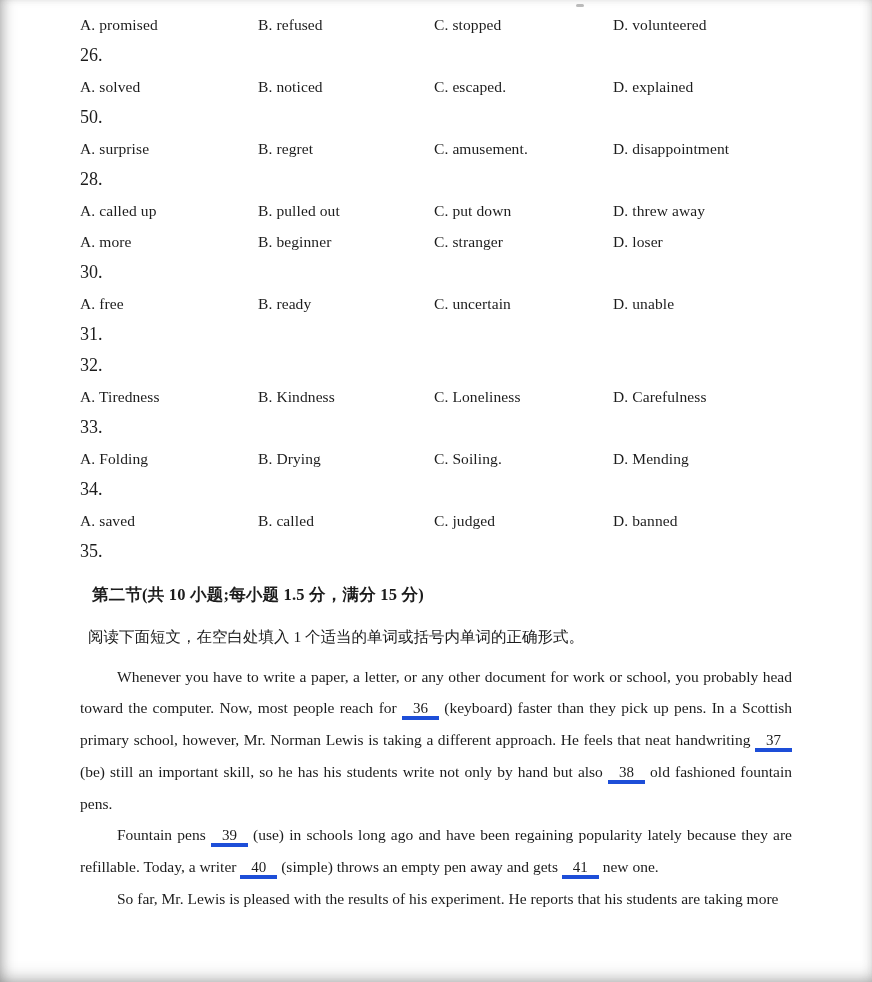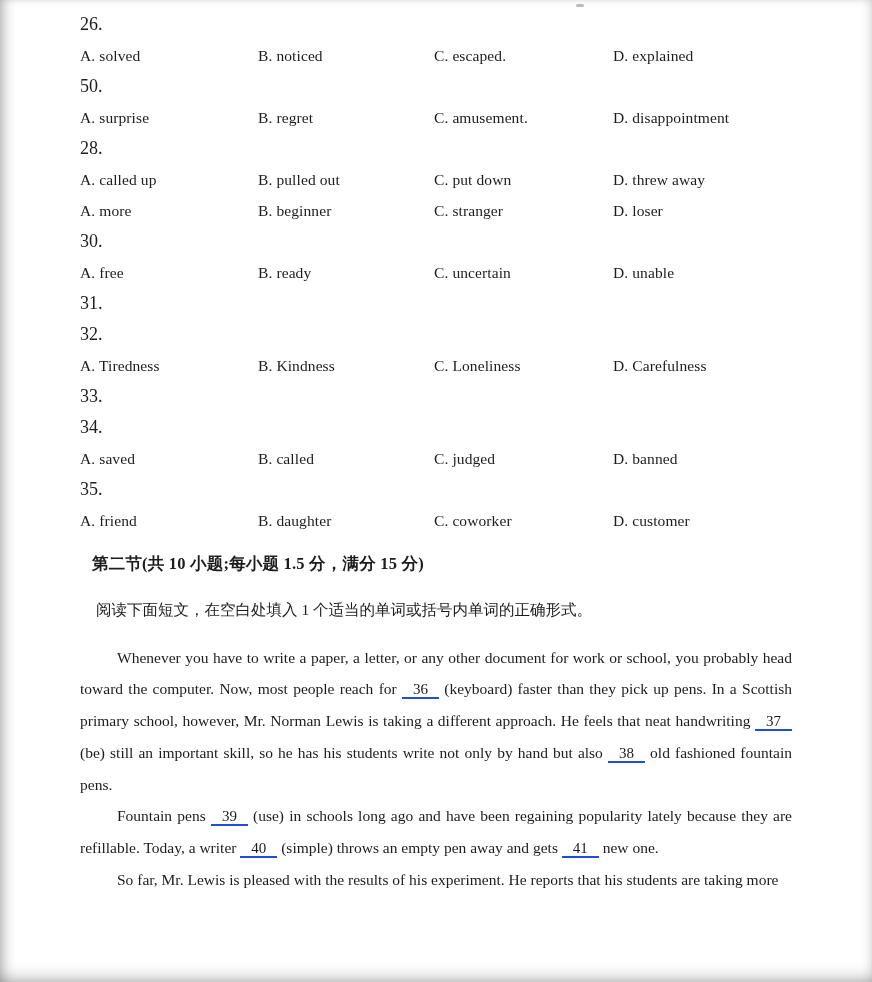--- a/index.html
+++ b/index.html
@@ -39,42 +39,48 @@
     height:31px;display:flex;align-items:center;
     font-size:18px;
   }
   .section-heading{
     height:31px;display:flex;align-items:center;
     font-weight:bold;font-size:16.5px;letter-spacing:.2px;
     margin:12px;
   }
   .instructions{
     height:31px;display:flex;align-items:center;
-    font-size:15.5px;margin:16px;
+    font-size:15.5px;margin:8px;
   }
   .passage{width:712px;text-align:justify;}
   .passage p{
     margin:0;line-height:31px;font-size:15.5px;
     text-indent:37px;
   }
   .blank{
-    border-bottom:2px solid #1d4ed8;
+    border-bottom:4px solid #1d4ed8;
     padding:0 11px;
     font-size:15px;
     white-space:nowrap;
   }
 </style>
 </head>
 <body>
 
 <div class="scan-edges"></div>
 <div class="scan-artifact"></div>
 
 <div class="page">
   <div class="choices">
+      <div class="opt-row">
+        <div class="opt-cell">A. promised</div>
+        <div class="opt-cell">B. refused</div>
+        <div class="opt-cell">C. stopped</div>
+        <div class="opt-cell">D. volunteered</div>
+      </div>
       <div class="num-row">26.</div>
       <div class="opt-row">
         <div class="opt-cell">A. solved</div>
         <div class="opt-cell">B. noticed</div>
         <div class="opt-cell">C. escaped.</div>
         <div class="opt-cell">D. explained</div>
       </div>
       <div class="num-row">50.</div>
       <div class="opt-row">
         <div class="opt-cell">A. surprise</div>
@@ -104,34 +110,34 @@
       </div>
       <div class="num-row">31.</div>
       <div class="num-row">32.</div>
       <div class="opt-row">
         <div class="opt-cell">A. Tiredness</div>
         <div class="opt-cell">B. Kindness</div>
         <div class="opt-cell">C. Loneliness</div>
         <div class="opt-cell">D. Carefulness</div>
       </div>
       <div class="num-row">33.</div>
+      <div class="opt-row">
+        <div class="opt-cell">A. Folding</div>
+        <div class="opt-cell">B. Drying</div>
+        <div class="opt-cell">C. Soiling.</div>
+        <div class="opt-cell">D. Mending</div>
+      </div>
       <div class="num-row">34.</div>
       <div class="opt-row">
         <div class="opt-cell">A. saved</div>
         <div class="opt-cell">B. called</div>
         <div class="opt-cell">C. judged</div>
         <div class="opt-cell">D. banned</div>
       </div>
       <div class="num-row">35.</div>
-      <div class="opt-row">
-        <div class="opt-cell">A. friend</div>
-        <div class="opt-cell">B. daughter</div>
-        <div class="opt-cell">C. coworker</div>
-        <div class="opt-cell">D. customer</div>
-      </div>
     </div>
 
   <h2 class="section-heading">第二节(共 10 小题;每小题 1.5 分，满分 15 分)</h2>
   <p class="instructions">阅读下面短文，在空白处填入 1 个适当的单词或括号内单词的正确形式。</p>
 
   <div class="passage">
       <p class="para"><span class="seg">Whenever you have to write a paper, a letter, or any other document for work or school, you probably head toward the computer. Now, most people reach for </span><span class="blank">36</span><span class="seg"> (keyboard) faster than they pick up pens. In a Scottish primary school, however, Mr. Norman Lewis is taking a different approach. He feels that neat handwriting </span><span class="blank">37</span><span class="seg"> (be) still an important skill, so he has his students write not only by hand but also </span><span class="blank">38</span><span class="seg"> old fashioned fountain pens.</span></p>
       <p class="para"><span class="seg">Fountain pens </span><span class="blank">39</span><span class="seg"> (use) in schools long ago and have been regaining popularity lately because they are refillable. Today, a writer </span><span class="blank">40</span><span class="seg"> (simple) throws an empty pen away and gets </span><span class="blank">41</span><span class="seg"> new one.</span></p>
       <p class="para"><span class="seg">So far, Mr. Lewis is pleased with the results of his experiment. He reports that his students are taking more</span></p>
     </div>

